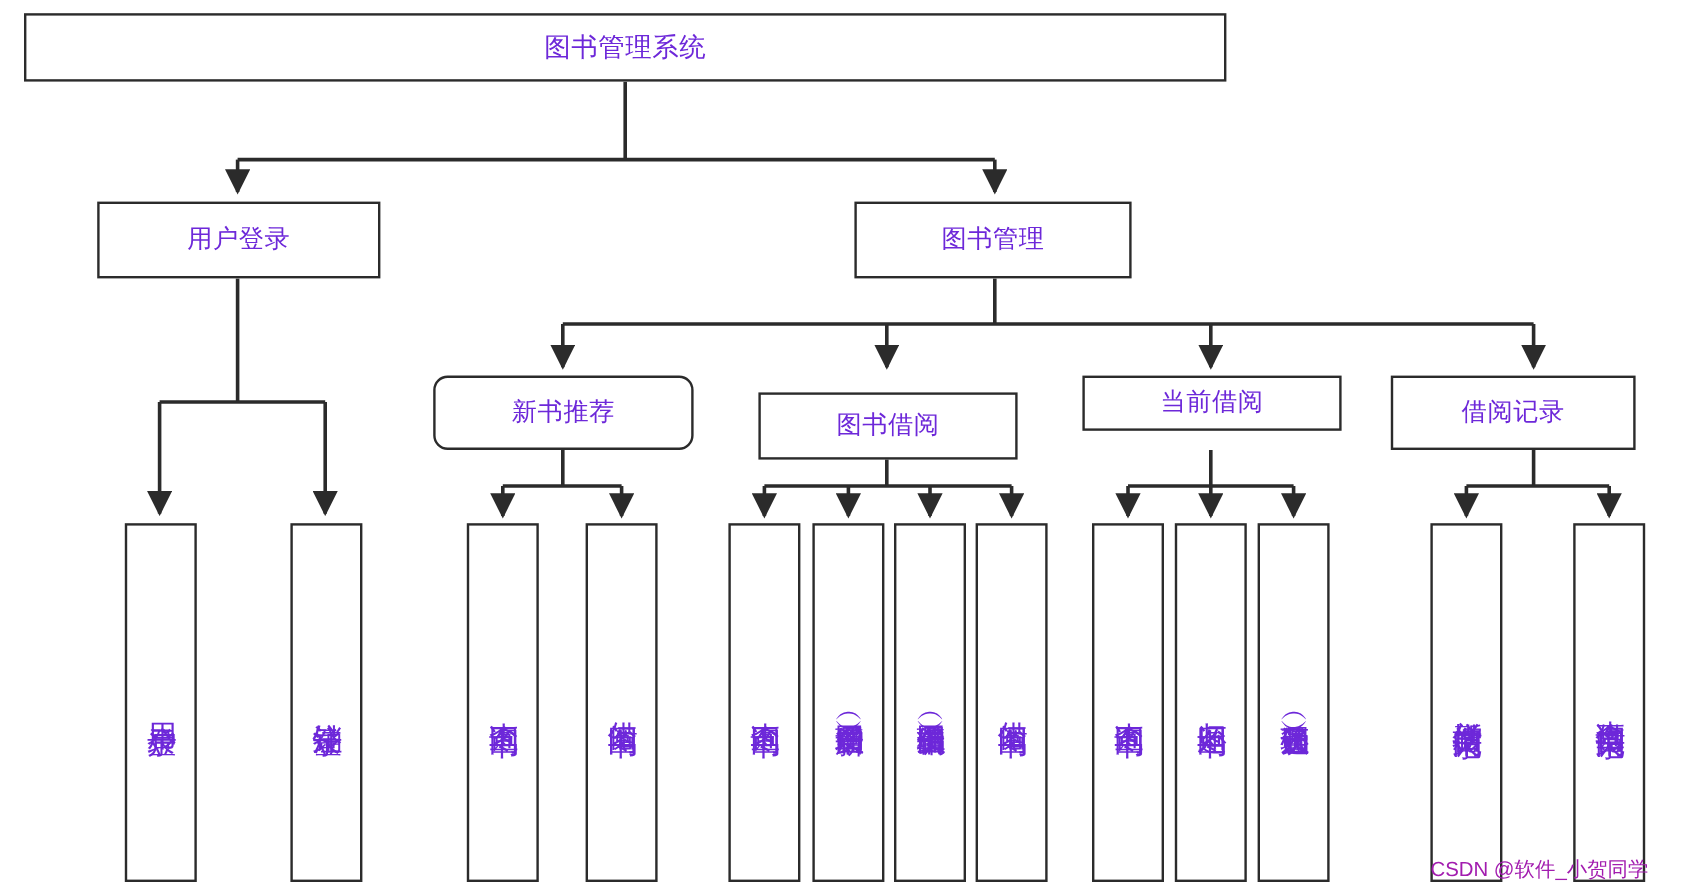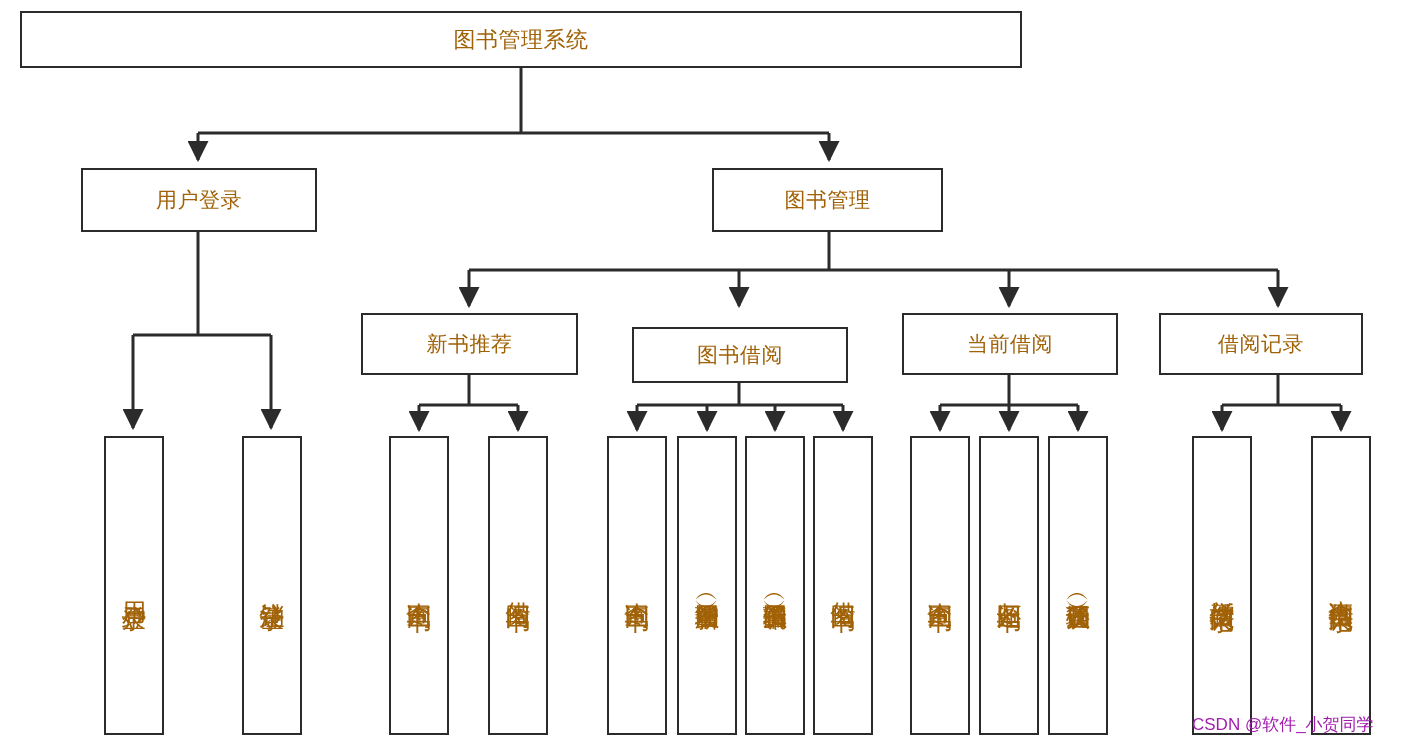--- a/index.html
+++ b/index.html
@@ -27,21 +27,21 @@
     pointer-events: none;
   }
   .node {
     position: absolute;
     box-sizing: border-box;
     background: #ffffff;
     border: 2px solid #2b2b2b;
     display: flex;
     align-items: center;
     justify-content: center;
-    color: #a16207;
+    color: #6d28d9;
   }
   .node-label {
     display: block;
     text-align: center;
     line-height: 1.15;
     white-space: nowrap;
   }
   
   .node.horiz .node-label {
     font-size: 21px;
@@ -136,27 +136,27 @@
     <span class="node-label">图书管理系统</span>
   </div>
 
   <div class="node horiz" style="left:81px; top:168px; width:236px; height:64px;">
     <span class="node-label">用户登录</span>
   </div>
   <div class="node horiz" style="left:712px; top:168px; width:231px; height:64px;">
     <span class="node-label">图书管理</span>
   </div>
 
-  <div class="node horiz" style="left:361px; top:313px; width:217px; height:62px;">
+  <div class="node horiz" style="left:361px; top:313px; width:217px; height:62px;border-radius:12px;">
     <span class="node-label">新书推荐</span>
   </div>
   <div class="node horiz" style="left:632px; top:327px; width:216px; height:56px;">
     <span class="node-label">图书借阅</span>
   </div>
-  <div class="node horiz" style="left:902px; top:313px; width:216px; height:62px;">
+  <div class="node horiz" style="left:902px; top:313px; width:216px; height:46px;">
     <span class="node-label">当前借阅</span>
   </div>
   <div class="node horiz" style="left:1159px; top:313px; width:204px; height:62px;">
     <span class="node-label">借阅记录</span>
   </div>
 
   <div class="node vert" style="left:104px; top:436px; width:60px; height:299px;">
     <span class="node-label">用户登录</span>
   </div>
   <div class="node vert" style="left:242px; top:436px; width:60px; height:299px;">

